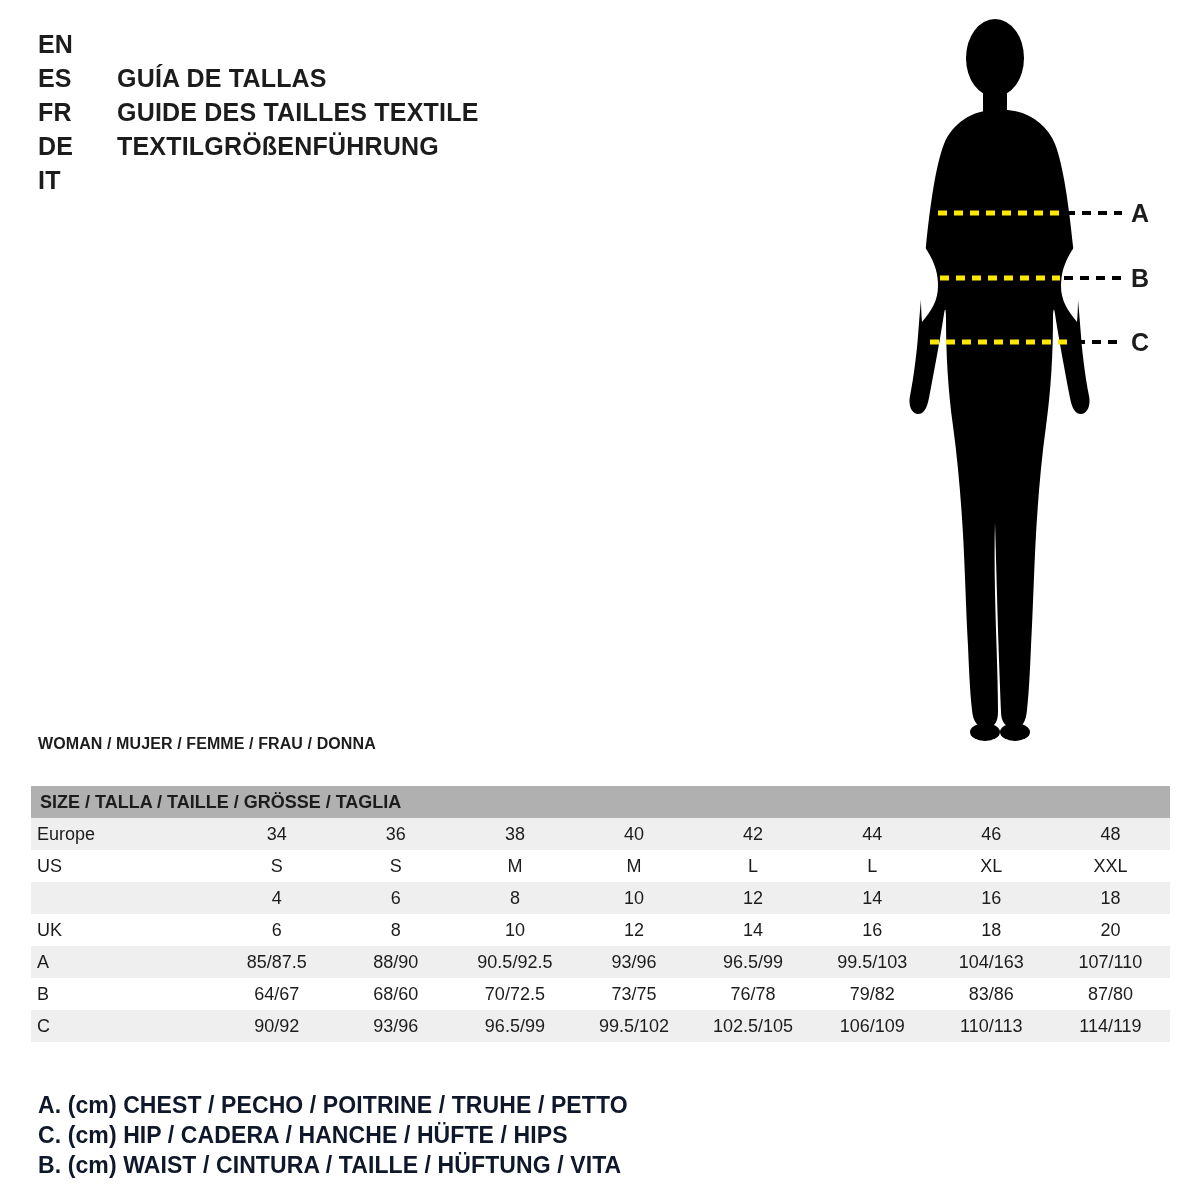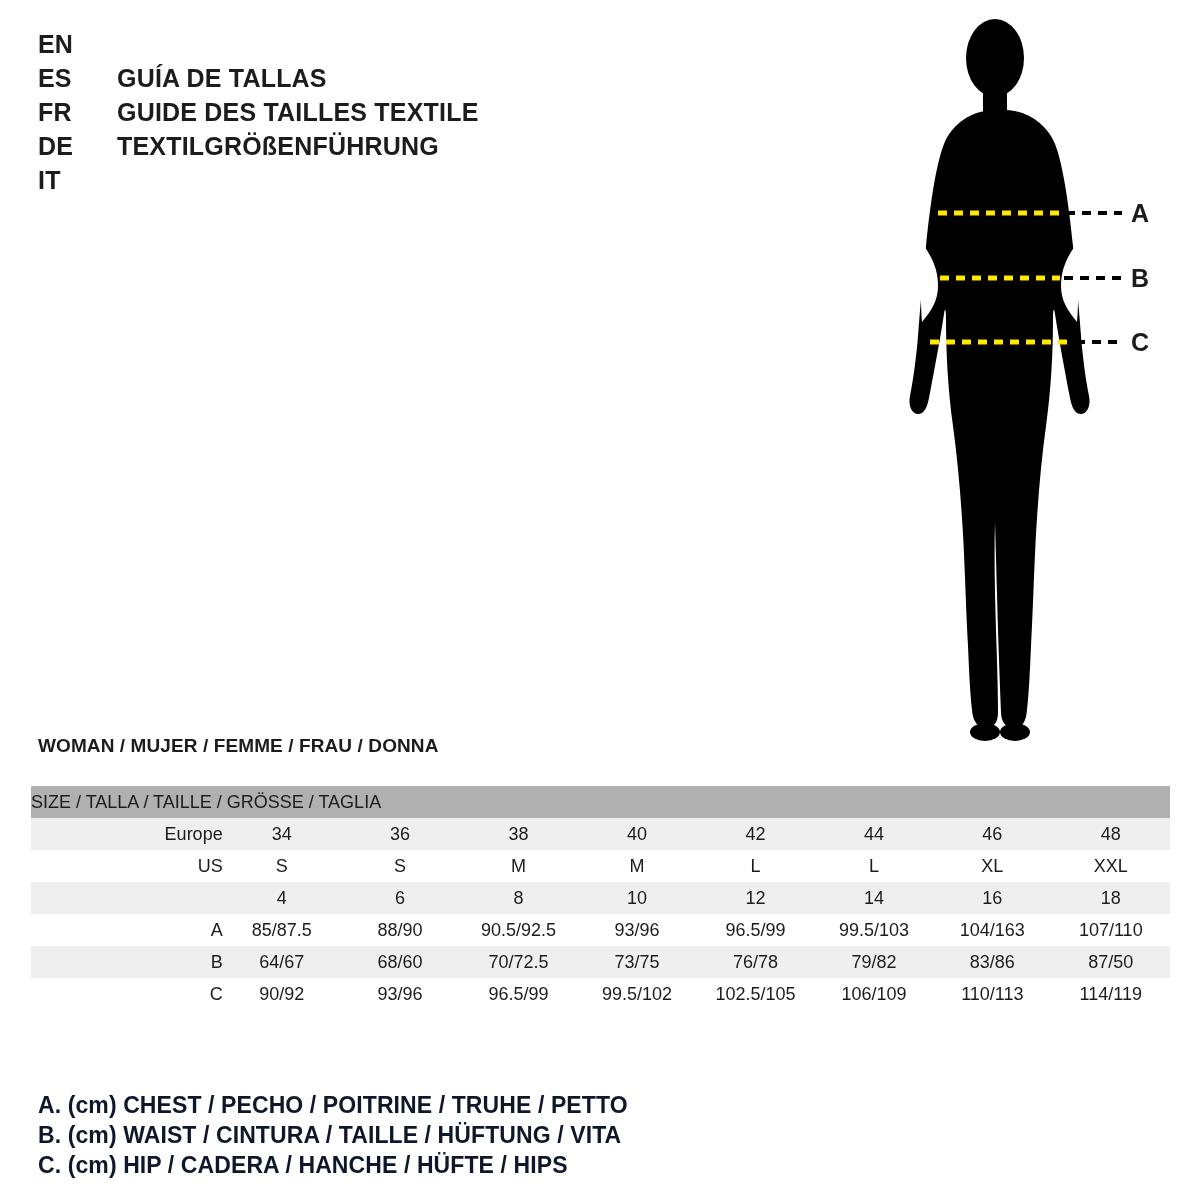--- a/index.html
+++ b/index.html
@@ -60,21 +60,21 @@
     font-weight: bold;
     color: #1c1c1c;
     left: 271px;
   }
 
   
   #section-caption {
     position: absolute;
     left: 38px;
     top: 735px;
-    font-size: 19px;
+    font-size: 16px;
     font-weight: bold;
     color: #1c1c1c;
     letter-spacing: 0.1px;
   }
 
   
   #size-table {
     position: absolute;
     left: 31px;
     top: 786px;
@@ -84,32 +84,33 @@
   }
   #size-table th, #size-table td {
     padding: 0;
     height: 32px;
     font-weight: normal;
     color: #1c1c1c;
   }
   #size-table thead th {
     background: #b0b0b0;
     text-align: left;
+    padding-left: 9px;
     font-size: 18px;
-    font-weight: normal;
+    font-weight: bold;
   }
   #size-table tbody tr:nth-child(odd) {
     background: #efefef;
   }
   #size-table tbody tr:nth-child(even) {
     background: #ffffff;
   }
   #size-table td.row-label {
-    text-align: right;
-    padding-left: 13px;
+    text-align: left;
+    padding-left: 6px;
     width: 180px;
   }
   #size-table td.val {
     text-align: center;
     width: 119px;
   }
 
   
   #legend {
     position: absolute;
@@ -252,52 +253,63 @@
       <td class="val">4</td>
       <td class="val">6</td>
       <td class="val">8</td>
       <td class="val">10</td>
       <td class="val">12</td>
       <td class="val">14</td>
       <td class="val">16</td>
       <td class="val">18</td>
     </tr>
     <tr>
+      <td class="row-label">UK</td>
+      <td class="val">6</td>
+      <td class="val">8</td>
+      <td class="val">10</td>
+      <td class="val">12</td>
+      <td class="val">14</td>
+      <td class="val">16</td>
+      <td class="val">18</td>
+      <td class="val">20</td>
+    </tr>
+    <tr>
       <td class="row-label">A</td>
       <td class="val">85/87.5</td>
       <td class="val">88/90</td>
       <td class="val">90.5/92.5</td>
       <td class="val">93/96</td>
       <td class="val">96.5/99</td>
       <td class="val">99.5/103</td>
       <td class="val">104/163</td>
       <td class="val">107/110</td>
     </tr>
     <tr>
       <td class="row-label">B</td>
       <td class="val">64/67</td>
       <td class="val">68/60</td>
       <td class="val">70/72.5</td>
       <td class="val">73/75</td>
       <td class="val">76/78</td>
       <td class="val">79/82</td>
       <td class="val">83/86</td>
-      <td class="val">87/50</td>
+      <td class="val">87/80</td>
     </tr>
     <tr>
       <td class="row-label">C</td>
       <td class="val">90/92</td>
       <td class="val">93/96</td>
       <td class="val">96.5/99</td>
       <td class="val">99.5/102</td>
       <td class="val">102.5/105</td>
       <td class="val">106/109</td>
       <td class="val">110/113</td>
       <td class="val">114/119</td>
     </tr>
   </tbody>
 </table>
 
 <div id="legend">
   <div class="legend-line">A. (cm) CHEST / PECHO / POITRINE / TRUHE / PETTO</div>
+  <div class="legend-line">C. (cm) HIP / CADERA / HANCHE / HÜFTE / HIPS</div>
   <div class="legend-line">B. (cm) WAIST / CINTURA / TAILLE / HÜFTUNG / VITA</div>
-  <div class="legend-line">C. (cm) HIP / CADERA / HANCHE / HÜFTE / HIPS</div>
 </div>
 
 </body></html>

